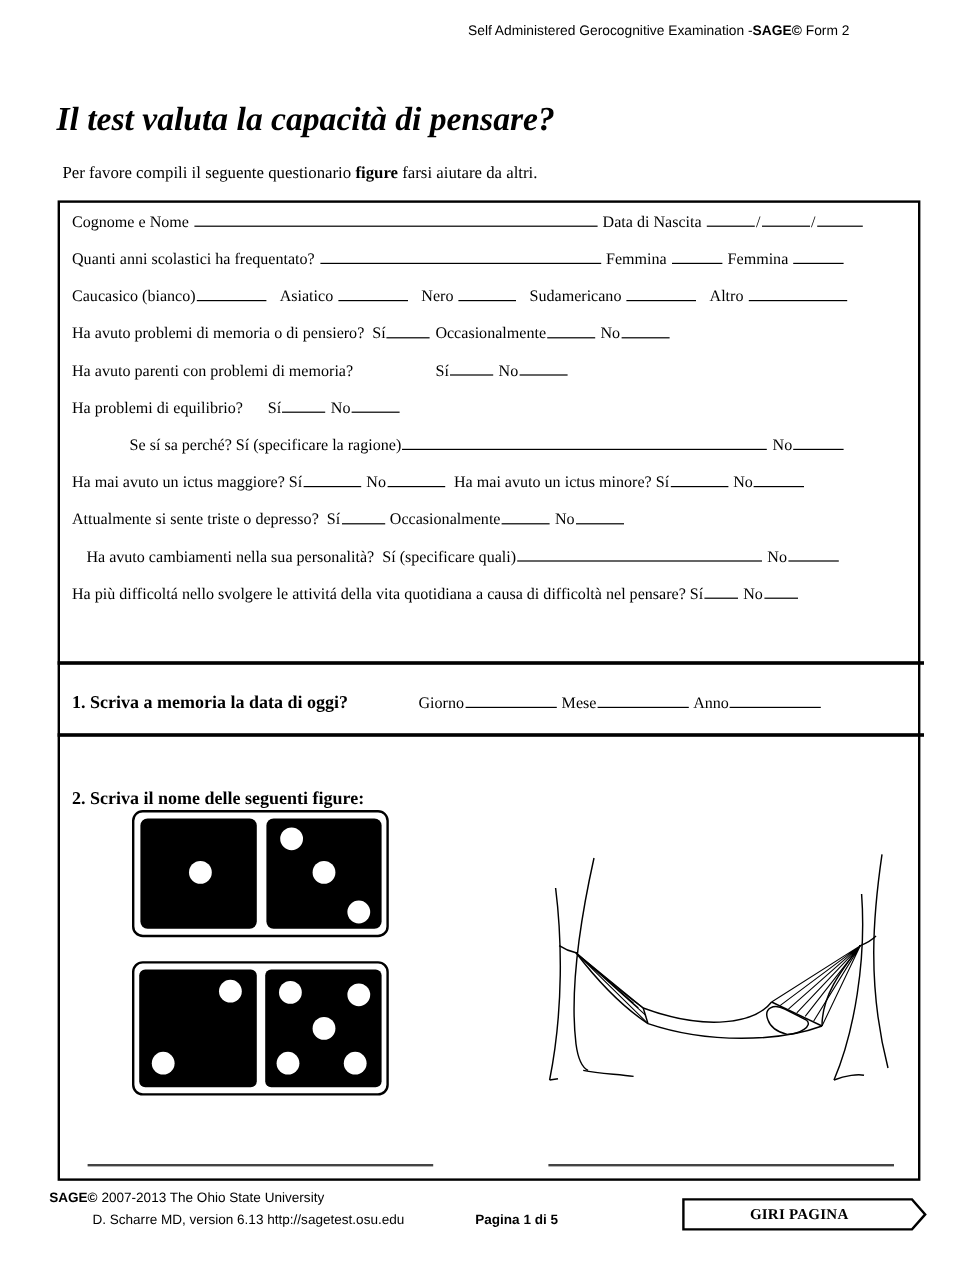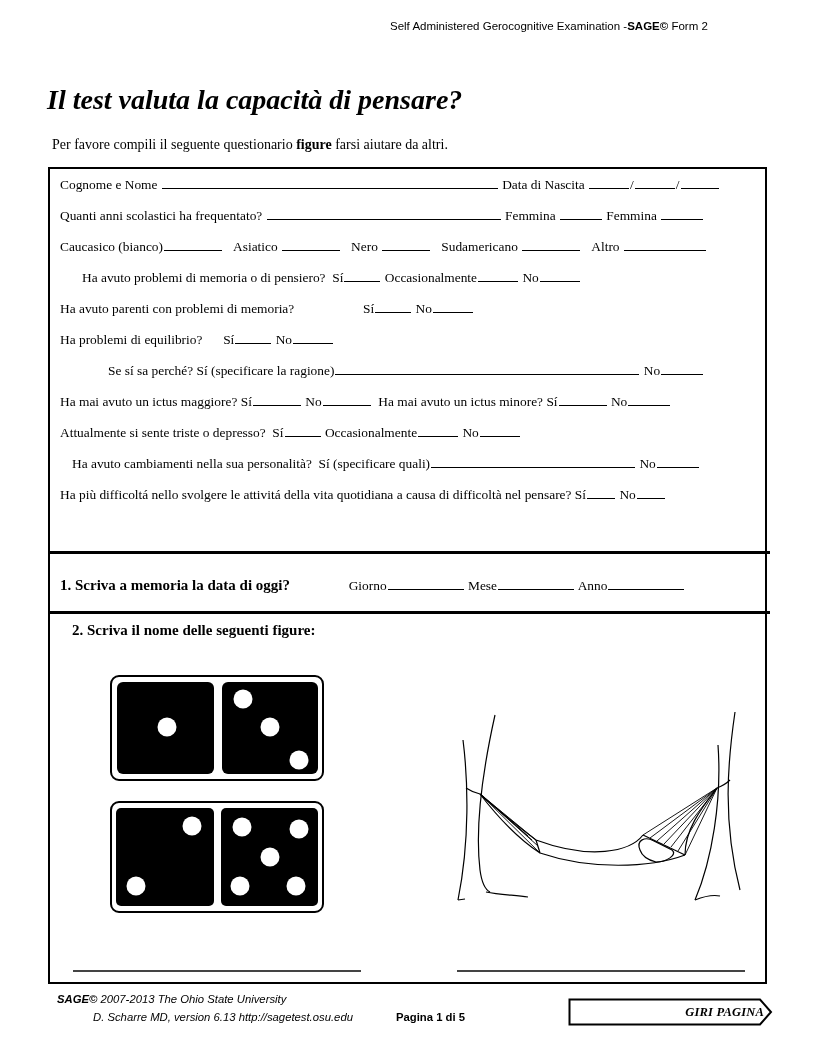--- a/index.html
+++ b/index.html
@@ -13,26 +13,26 @@
 
   .box { left:48px; top:167px; width:719px; height:817px; border:2.5px solid #000; box-sizing:border-box; }
   .divider { left:48px; width:722px; height:3px; background:#000; }
 
   .row { left:60px; font-size:13.4px; white-space:nowrap; line-height:16px; }
   .blank { display:inline-block; border-bottom:1px solid #000; height:12px; vertical-align:baseline; margin:0 1px; }
   .q { font-weight:bold; font-size:15px; }
 
   .answer-line { height:1.5px; background:#444; top:970px; }
 
-  .footer1, .footer2 { left:57px; font-family:"Liberation Sans", sans-serif; font-size:11.3px; white-space:nowrap;font-style:italic; }
+  .footer1, .footer2 { left:41px; font-family:"Liberation Sans", sans-serif; font-size:11.3px; white-space:nowrap; }
   .footer1 { top:993px; }
   .footer2 { top:1011px;margin-left:36px; }
   .page-num { left:396px; top:1011px; font-family:"Liberation Sans", sans-serif; font-size:11.3px; font-weight:bold; }
   .turn-btn { left:568px; top:998px; width:205px; height:28px; cursor:pointer; }
-  .turn-label { position:absolute; left:0; top:7px; width:196px; text-align:right; font-size:12.5px; font-weight:bold; letter-spacing:0.2px;font-style:italic; }
+  .turn-label { position:absolute; left:0; top:7px; width:196px; text-align:center; font-size:12.5px; font-weight:bold; letter-spacing:0.2px; }
 </style>
 </head>
 <body>
 
 <div class="abs header-line">
   <span>Self Administered Gerocognitive Examination -</span><b>SAGE©</b><span> Form  2</span>
 </div>
 
 <div class="abs title">Il test valuta la capacità di pensare?</div>
 
@@ -65,21 +65,21 @@
   &nbsp;&nbsp;<span>Asiatico</span>
   <span class="blank" style="width:58px;"></span>
   &nbsp;&nbsp;<span>Nero</span>
   <span class="blank" style="width:48px;"></span>
   &nbsp;&nbsp;<span>Sudamericano</span>
   <span class="blank" style="width:58px;"></span>
   &nbsp;&nbsp;<span>Altro</span>
   <span class="blank" style="width:82px;"></span>
 </div>
 
-<div class="abs row" style="top:269px;margin-left:22px;">
+<div class="abs row" style="top:269px;">
   <span>Ha avuto problemi di memoria o di pensiero?</span>&nbsp;
   <span>Sí</span><span class="blank" style="width:36px;"></span>
   <span>Occasionalmente</span><span class="blank" style="width:40px;"></span>
   <span>No</span><span class="blank" style="width:40px;"></span>
 </div>
 
 <div class="abs row" style="top:300px;">
   <span>Ha avuto parenti con problemi di memoria?</span>
   <span style="display:inline-block; width:62px;"></span>
   <span>Sí</span><span class="blank" style="width:36px;"></span>
@@ -124,21 +124,21 @@
 </div>
 
 <div class="abs row" style="top:577px;">
   <span class="q">1.  Scriva a memoria la data di oggi?</span>
   <span style="display:inline-block; width:52px;"></span>
   <span>Giorno</span><span class="blank" style="width:76px;"></span>
   <span>Mese</span><span class="blank" style="width:76px;"></span>
   <span>Anno</span><span class="blank" style="width:76px;"></span>
 </div>
 
-<div class="abs row" style="top:622px;margin-left:12px;">
+<div class="abs row" style="top:658px;">
   <span class="q">2.  Scriva il nome delle seguenti figure:</span>
 </div>
 
 <svg class="abs" style="left:108px; top:672px;" width="222" height="246" viewBox="0 0 222 246">
 
   <rect x="3" y="4" width="212" height="104" rx="8" fill="#fff" stroke="#000" stroke-width="2"></rect>
   <rect x="9" y="10" width="97" height="92" rx="6" fill="#000"></rect>
   <rect x="114" y="10" width="96" height="92" rx="6" fill="#000"></rect>
   <circle cx="59" cy="55" r="9.5" fill="#fff"></circle>
   <circle cx="135" cy="27" r="9.5" fill="#fff"></circle>

